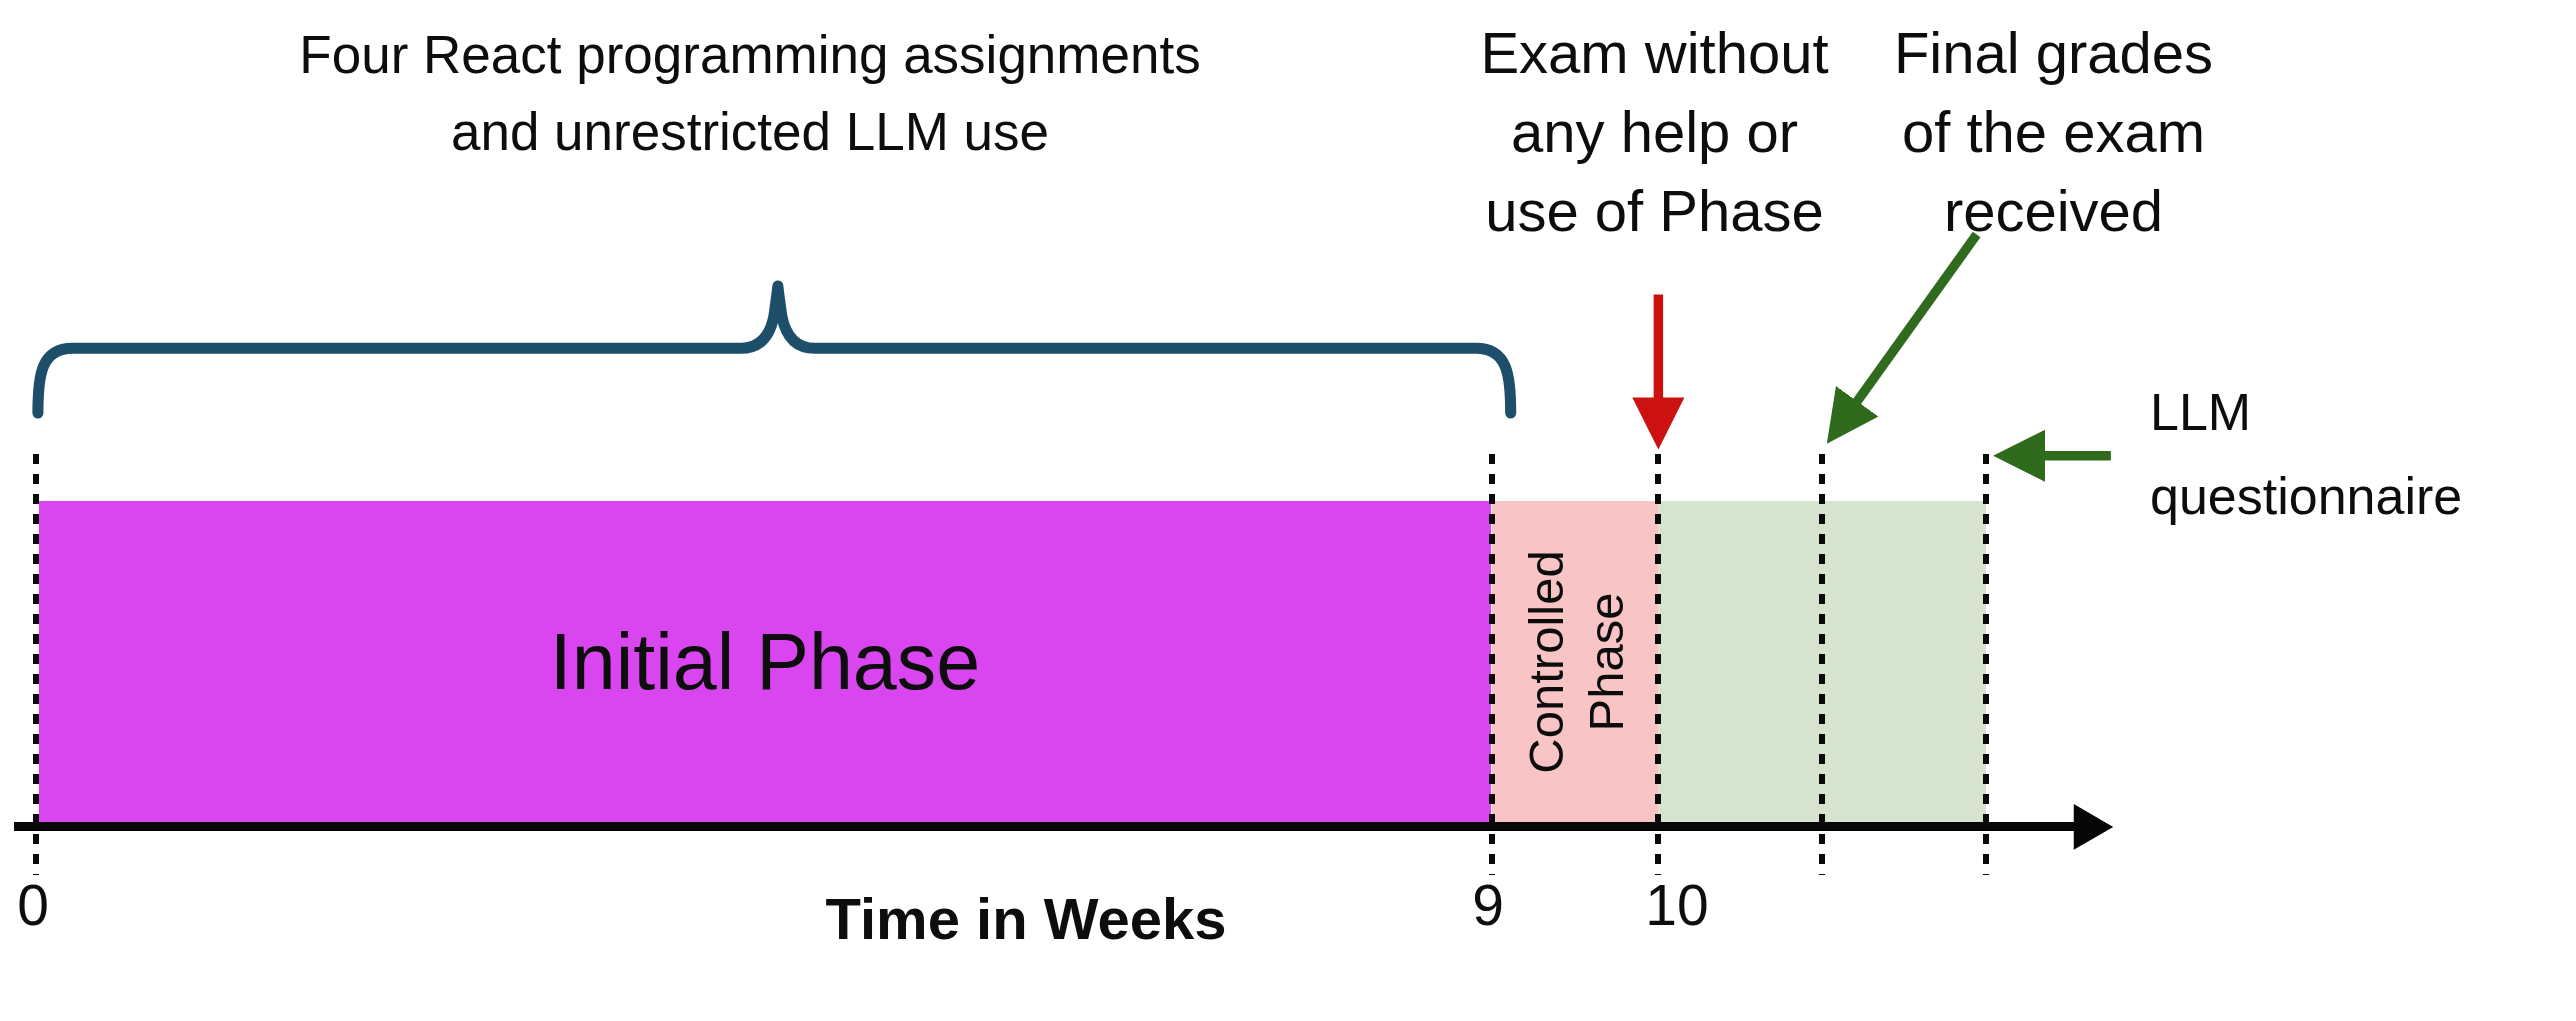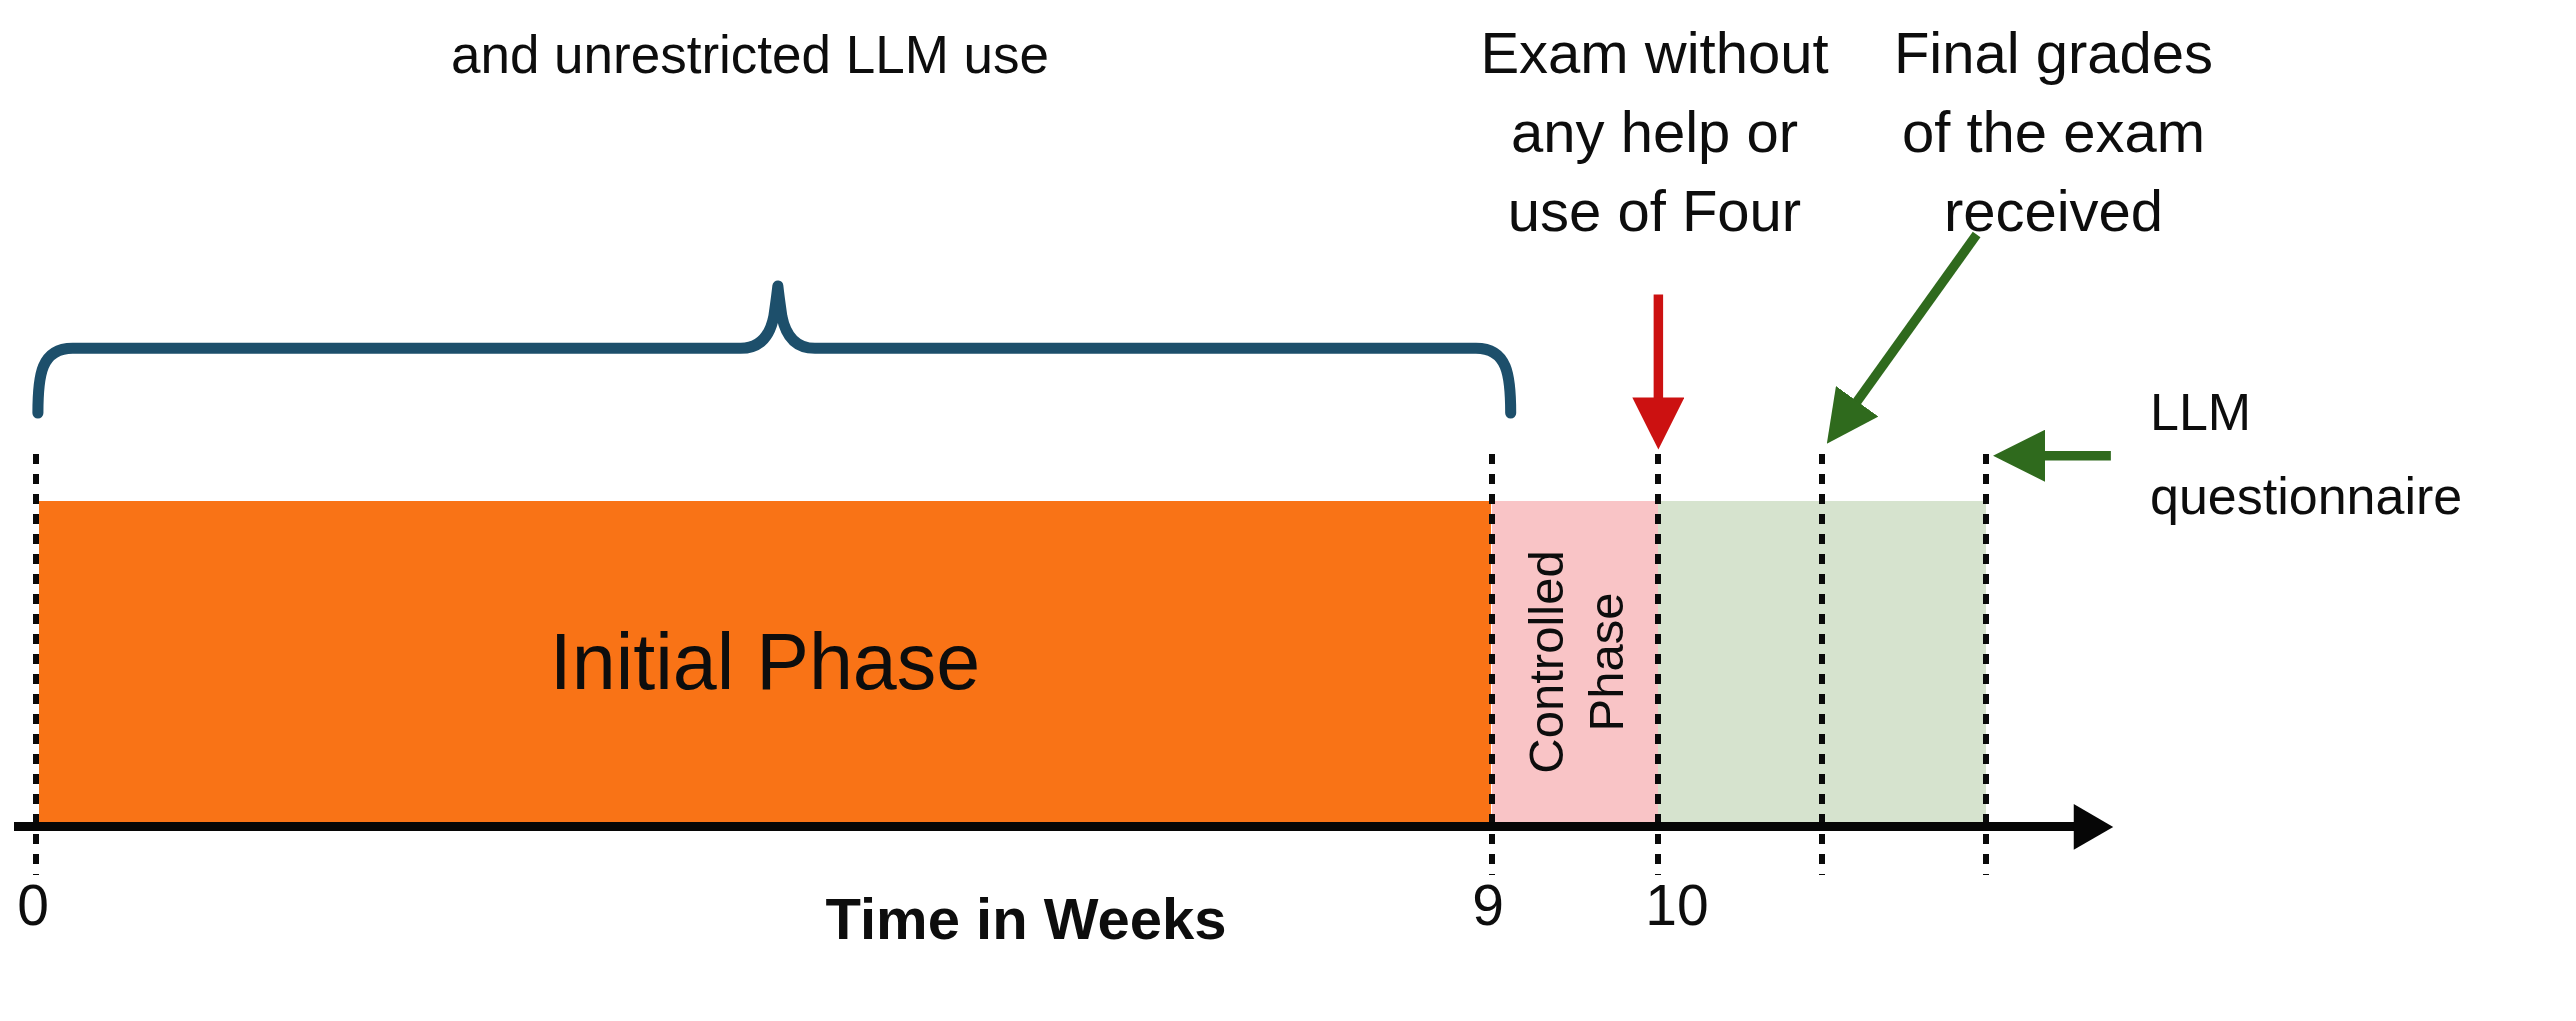--- a/index.html
+++ b/index.html
@@ -63,21 +63,21 @@
   .axis-title { position: absolute; left: 1026px; top: 918px; transform: translate(-50%, -50%); font-weight: bold; font-size: 58px; }
 
   
   .overlay { position: absolute; left: 0; top: 0; width: 2576px; height: 1022px; pointer-events: none; }
 </style>
 </head>
 <body>
 
 <div class="canvas">
 
-  <div class="band band-initial" style="background:#f97316">
+  <div class="band band-initial" style="background:#d946ef">
     <div class="band-label">Initial Phase</div>
   </div>
   <div class="band band-controlled" style="background:#f9c4c6">
     <div class="rotated-label">
       <div>Controlled</div>
       <div>Phase</div>
     </div>
   </div>
   <div class="band band-post" style="background:#d6e3ce"></div>
 
@@ -87,26 +87,27 @@
   <div class="dotline dot-w11"></div>
   <div class="dotline dot-w12"></div>
 
   <div class="axis-line"></div>
   <div class="tick tick-0">0</div>
   <div class="tick tick-9">9</div>
   <div class="tick tick-10">10</div>
   <div class="axis-title">Time in Weeks</div>
 
   <div class="anno anno-assignments">
+    <div>Four React programming assignments</div>
     <div>and unrestricted LLM use</div>
   </div>
   <div class="anno anno-exam">
     <div>Exam without</div>
     <div>any help or</div>
-    <div>use of Four</div>
+    <div>use of Phase</div>
   </div>
   <div class="anno anno-grades">
     <div>Final grades</div>
     <div>of the exam</div>
     <div>received</div>
   </div>
   <div class="anno anno-questionnaire">
     <div>LLM</div>
     <div>questionnaire</div>
   </div>

